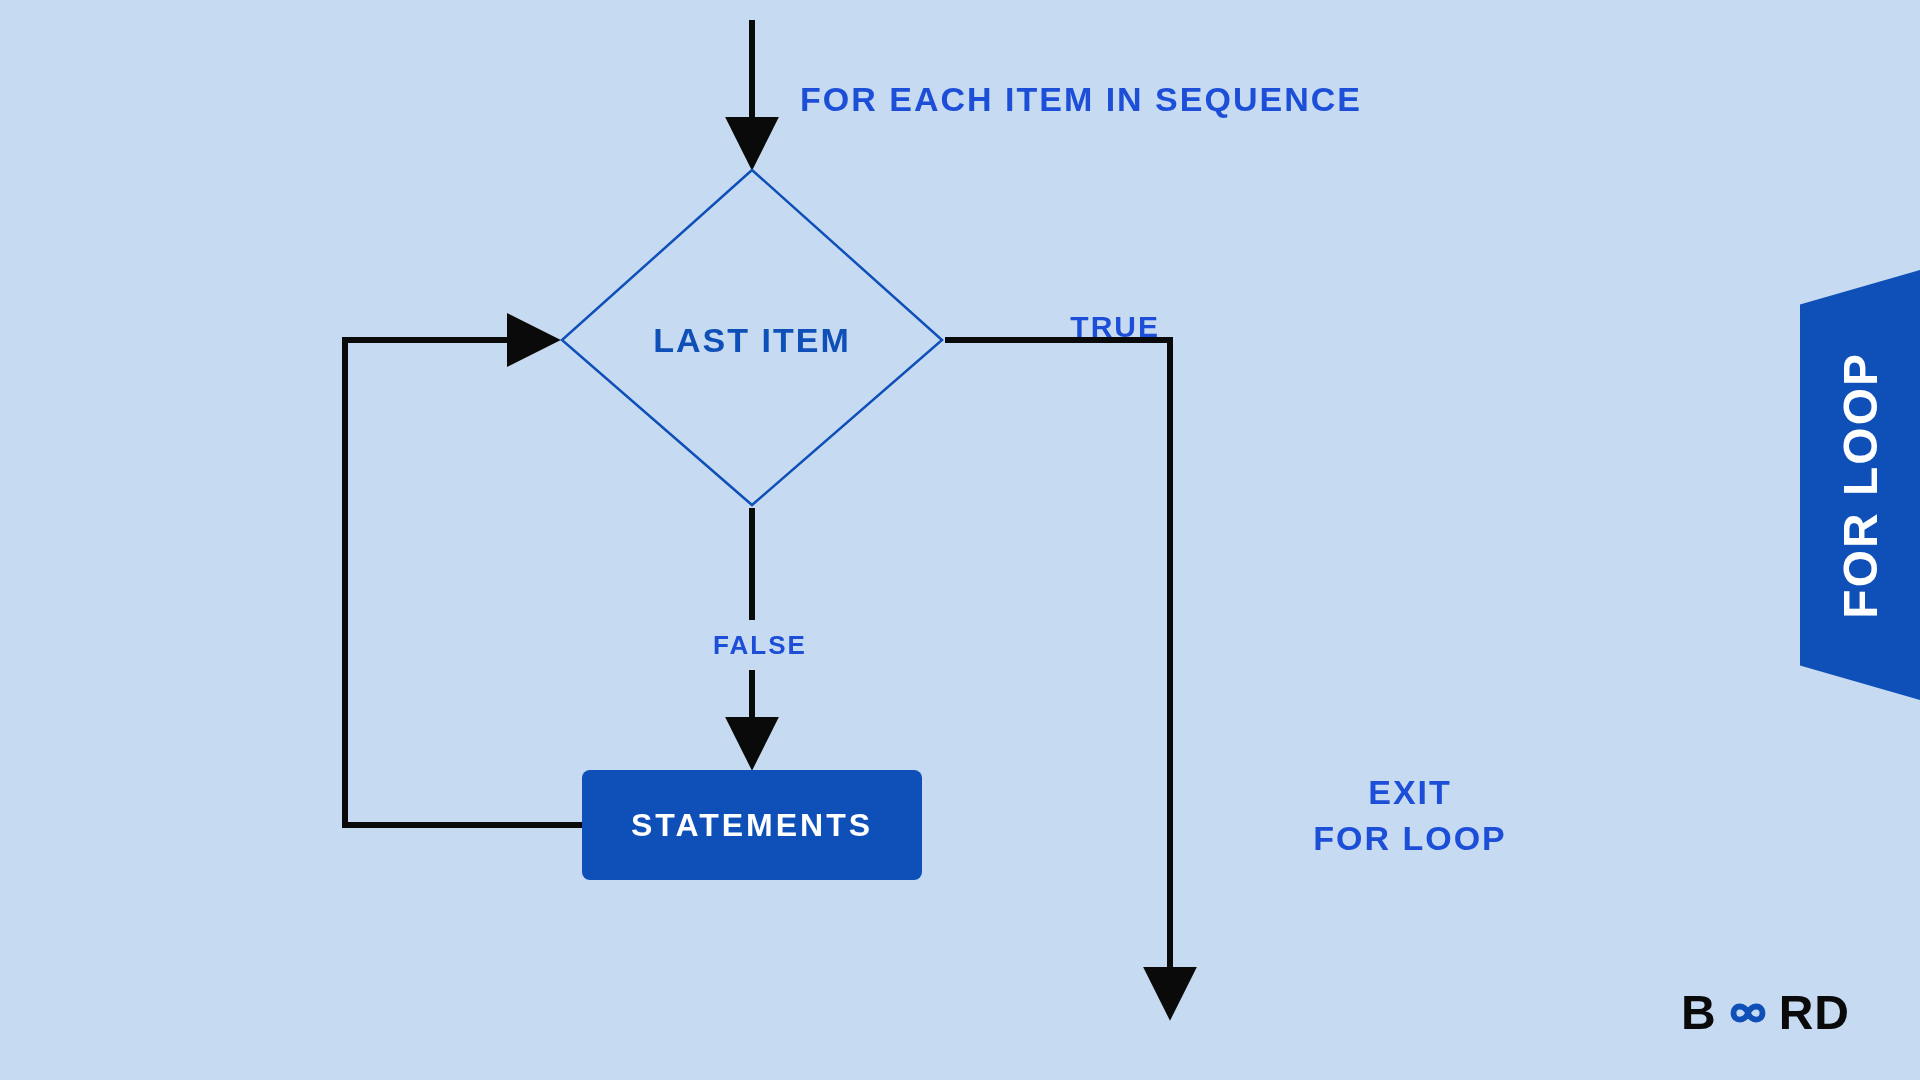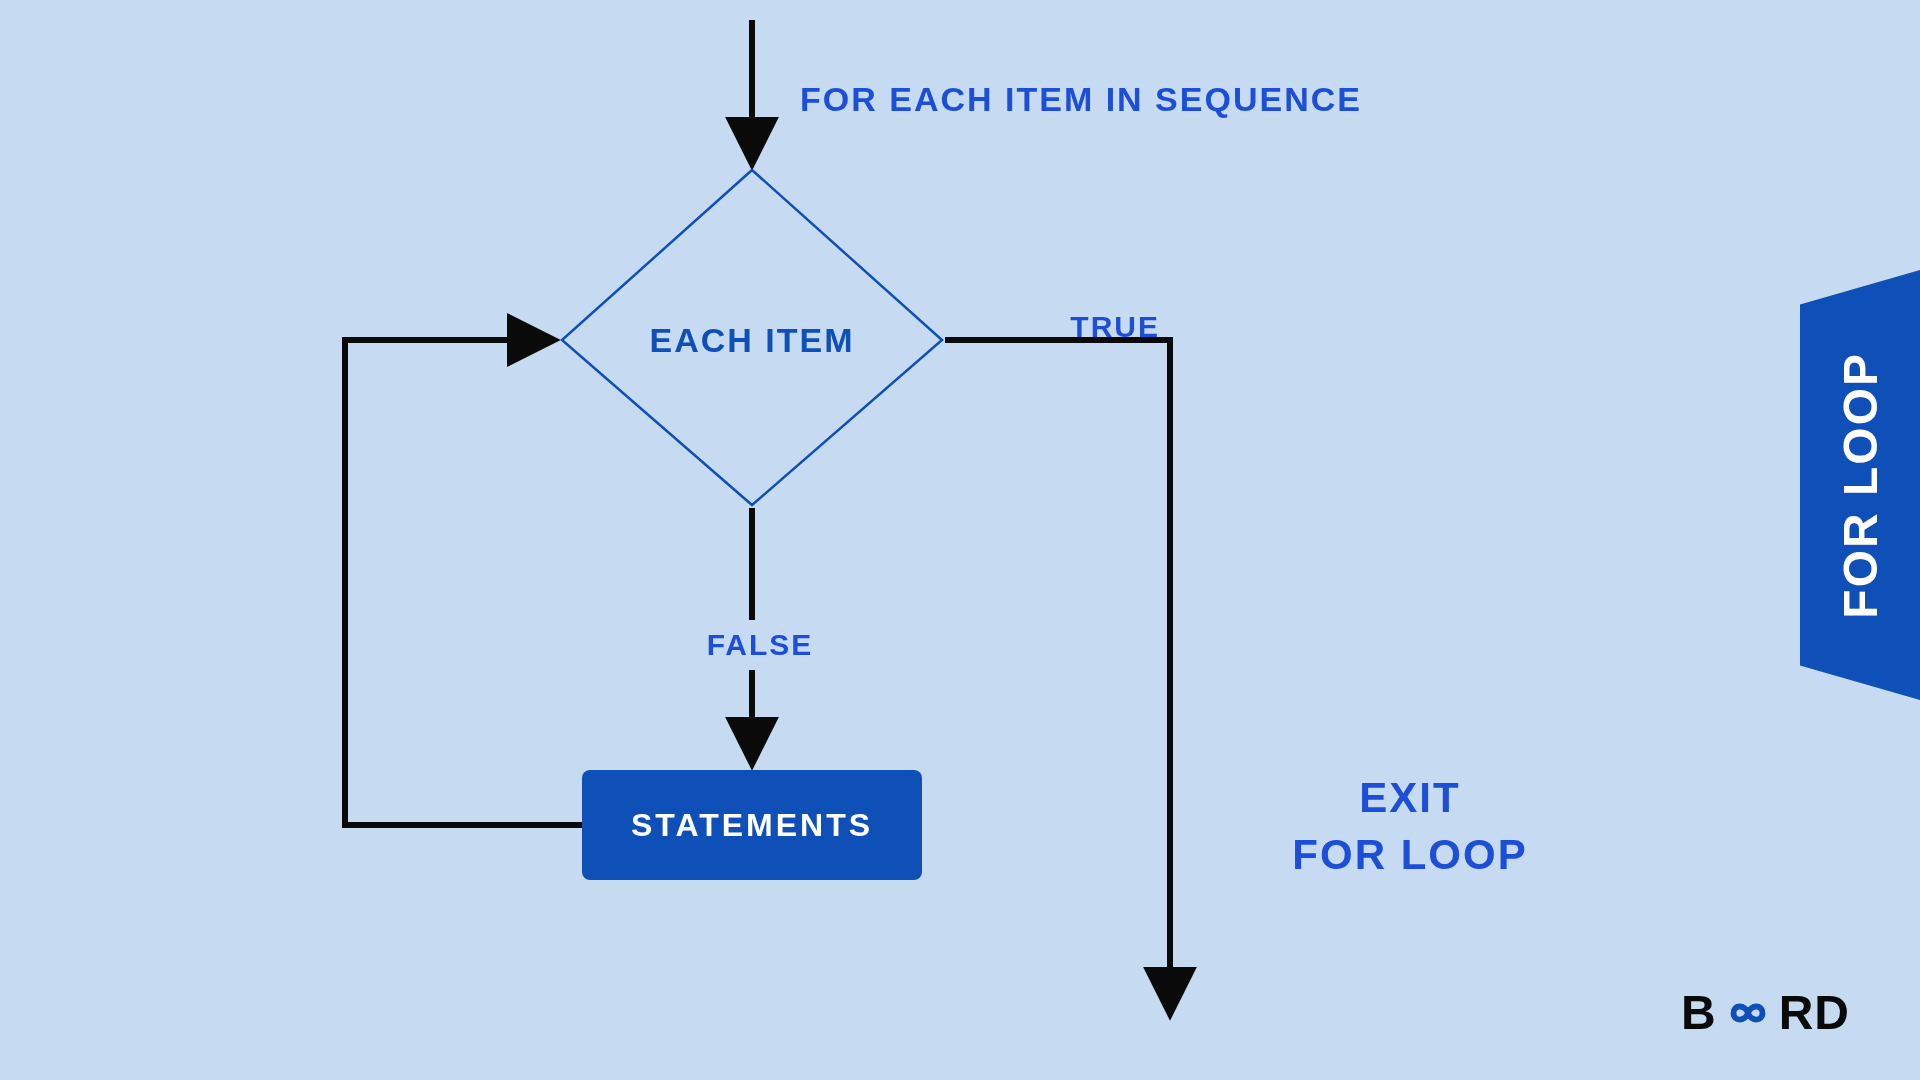--- a/index.html
+++ b/index.html
@@ -69,42 +69,42 @@
   <foreignObject x="800" y="80" width="780" height="60">
     <div xmlns="http://www.w3.org/1999/xhtml" class="t-black" style="font-size:34px;">
       <span>FOR EACH ITEM IN SEQUENCE</span>
     </div>
   </foreignObject>
 
   <g>
     <polygon points="752,170 942,340 752,505 562,340" fill="none" stroke="#0f4fb8" stroke-width="2.5"></polygon>
     <foreignObject x="600" y="280" width="304" height="120">
       <div xmlns="http://www.w3.org/1999/xhtml" class="center t-blue" style="font-size:34px; line-height:1.25; flex-direction:column;">
-        <span>EACH ITEM</span>
+        <span>LAST ITEM</span>
       </div>
     </foreignObject>
   </g>
 
   <polyline points="945,340 1170,340 1170,1010" fill="none" stroke="#0a0a0a" stroke-width="6" marker-end="url(#arrow)"></polyline>
   <foreignObject x="990" y="310" width="170" height="50">
     <div xmlns="http://www.w3.org/1999/xhtml" class="t-black" style="font-size:30px;text-align:right;">
       <span>TRUE</span>
     </div>
   </foreignObject>
 
   <foreignObject x="1230" y="770" width="360" height="110">
-    <div xmlns="http://www.w3.org/1999/xhtml" class="t-black" style="font-size:42px; line-height:1.35; text-align:center;">
+    <div xmlns="http://www.w3.org/1999/xhtml" class="t-black" style="font-size:34px; line-height:1.35; text-align:center;">
       <div>EXIT</div>
       <div>FOR LOOP</div>
     </div>
   </foreignObject>
 
   <line x1="752" y1="508" x2="752" y2="620" stroke="#0a0a0a" stroke-width="6"></line>
   <foreignObject x="680" y="620" width="160" height="50">
-    <div xmlns="http://www.w3.org/1999/xhtml" class="t-black center" style="font-size:30px;">
+    <div xmlns="http://www.w3.org/1999/xhtml" class="t-black center" style="font-size:26px;">
       <span>FALSE</span>
     </div>
   </foreignObject>
   <line x1="752" y1="670" x2="752" y2="760" stroke="#0a0a0a" stroke-width="6" marker-end="url(#arrow)"></line>
 
   <g>
     <rect x="582" y="770" width="340" height="110" rx="8" ry="8" fill="#0f4fb8"></rect>
     <foreignObject x="582" y="770" width="340" height="110">
       <div xmlns="http://www.w3.org/1999/xhtml" class="center t-white" style="font-size:32px;">
         <span>STATEMENTS</span>

